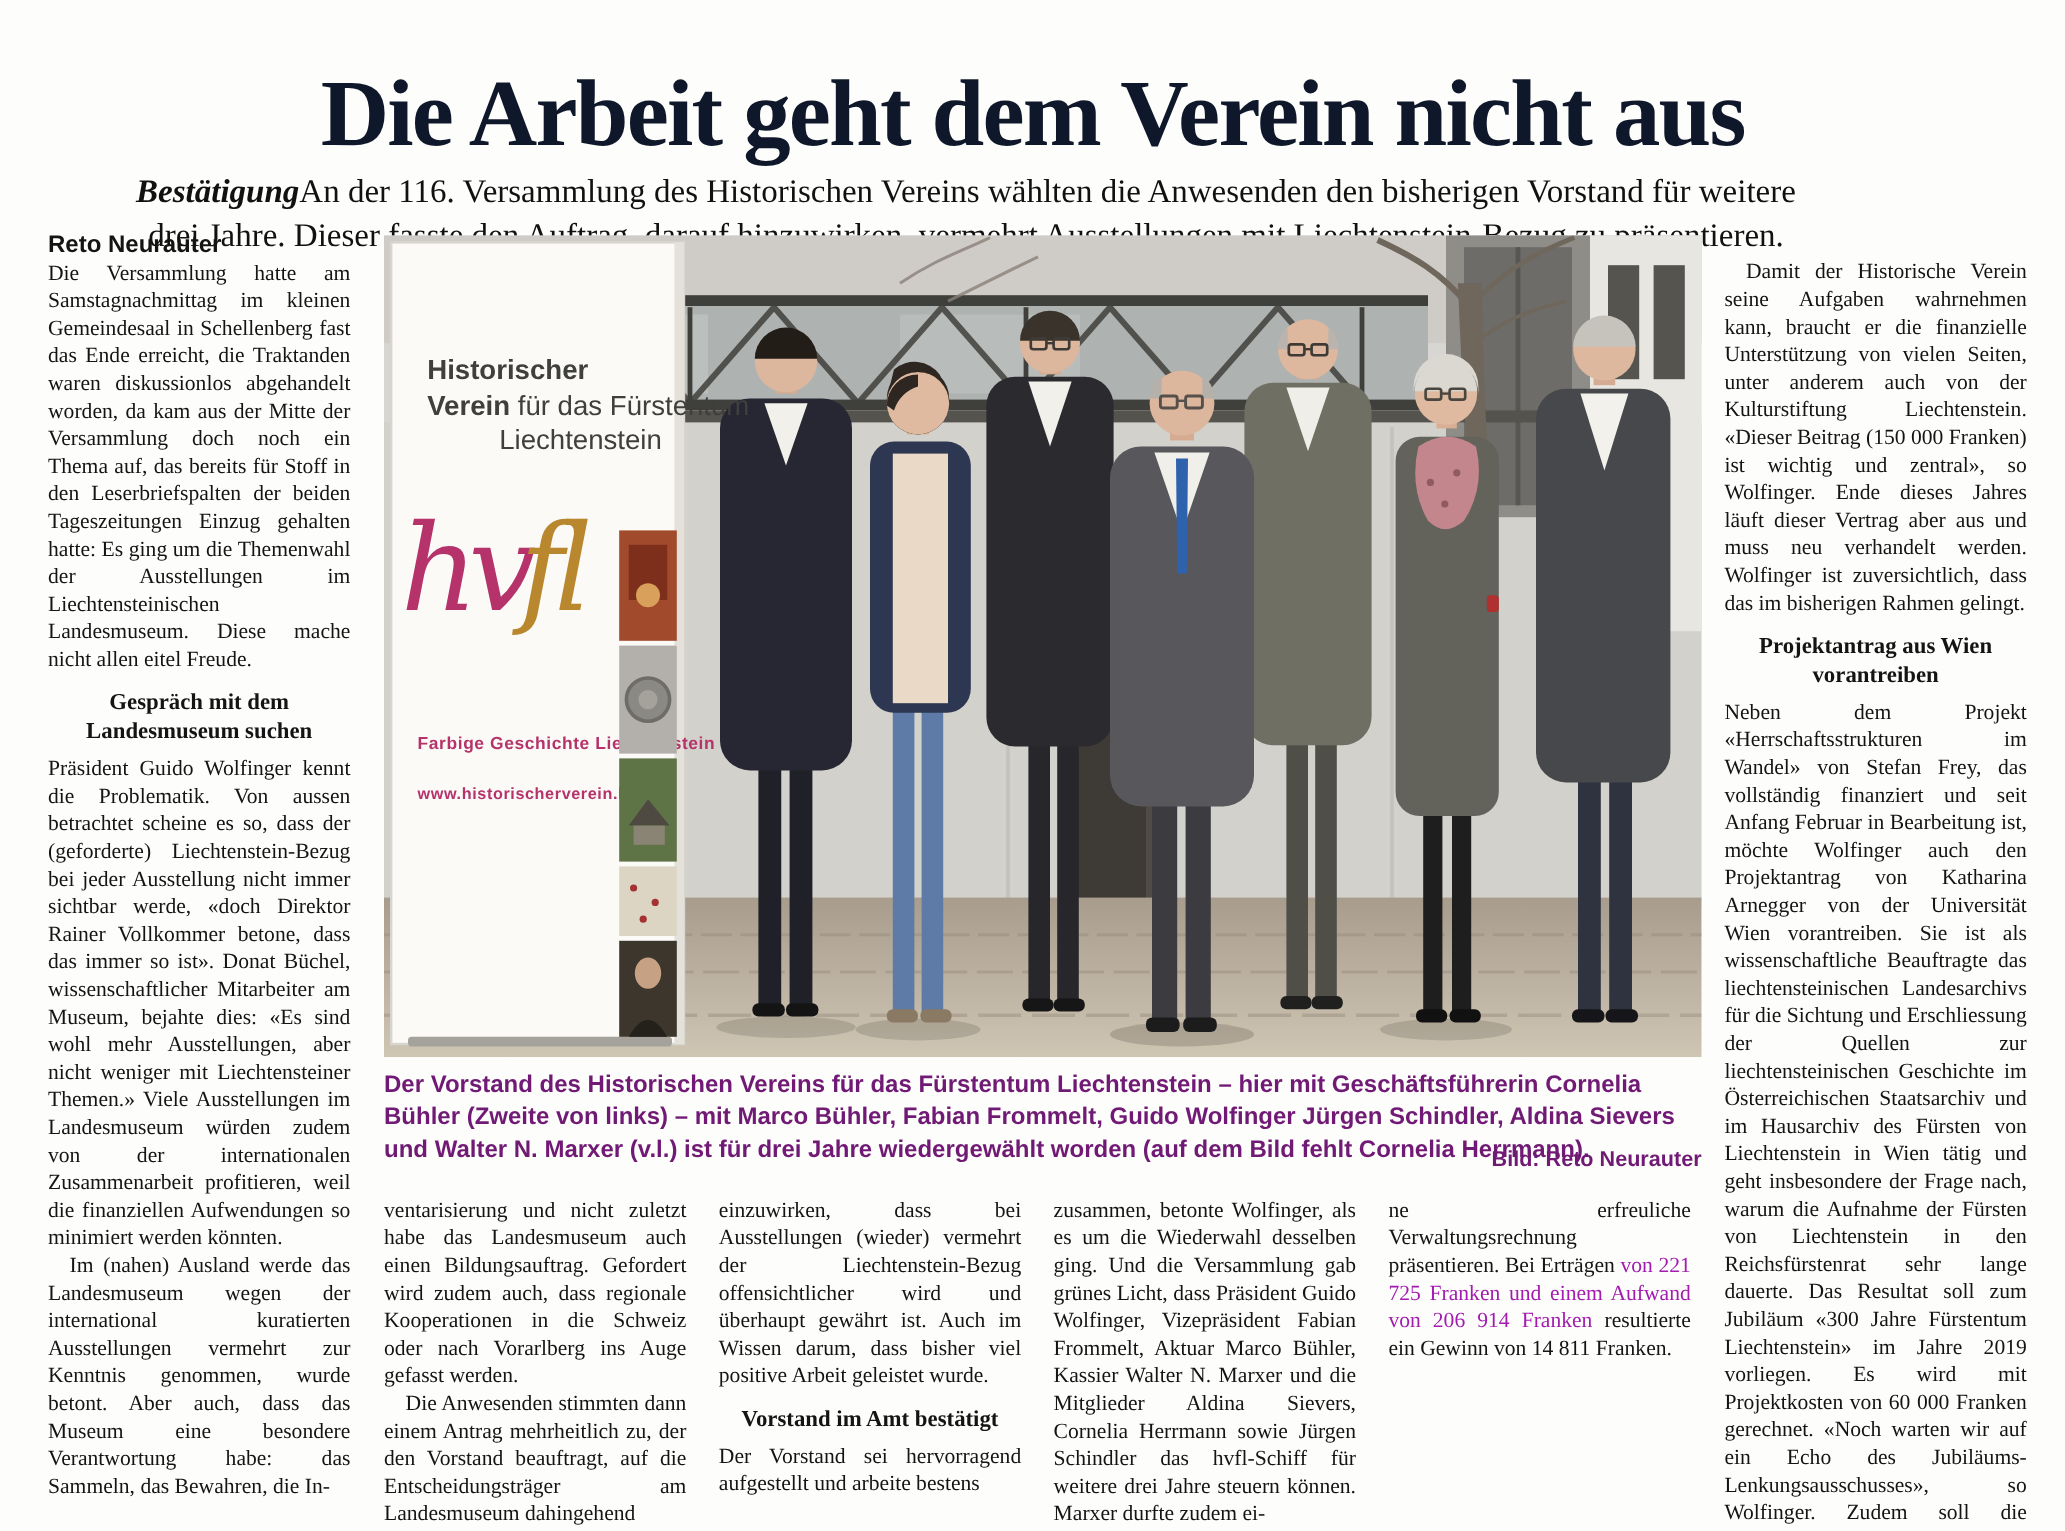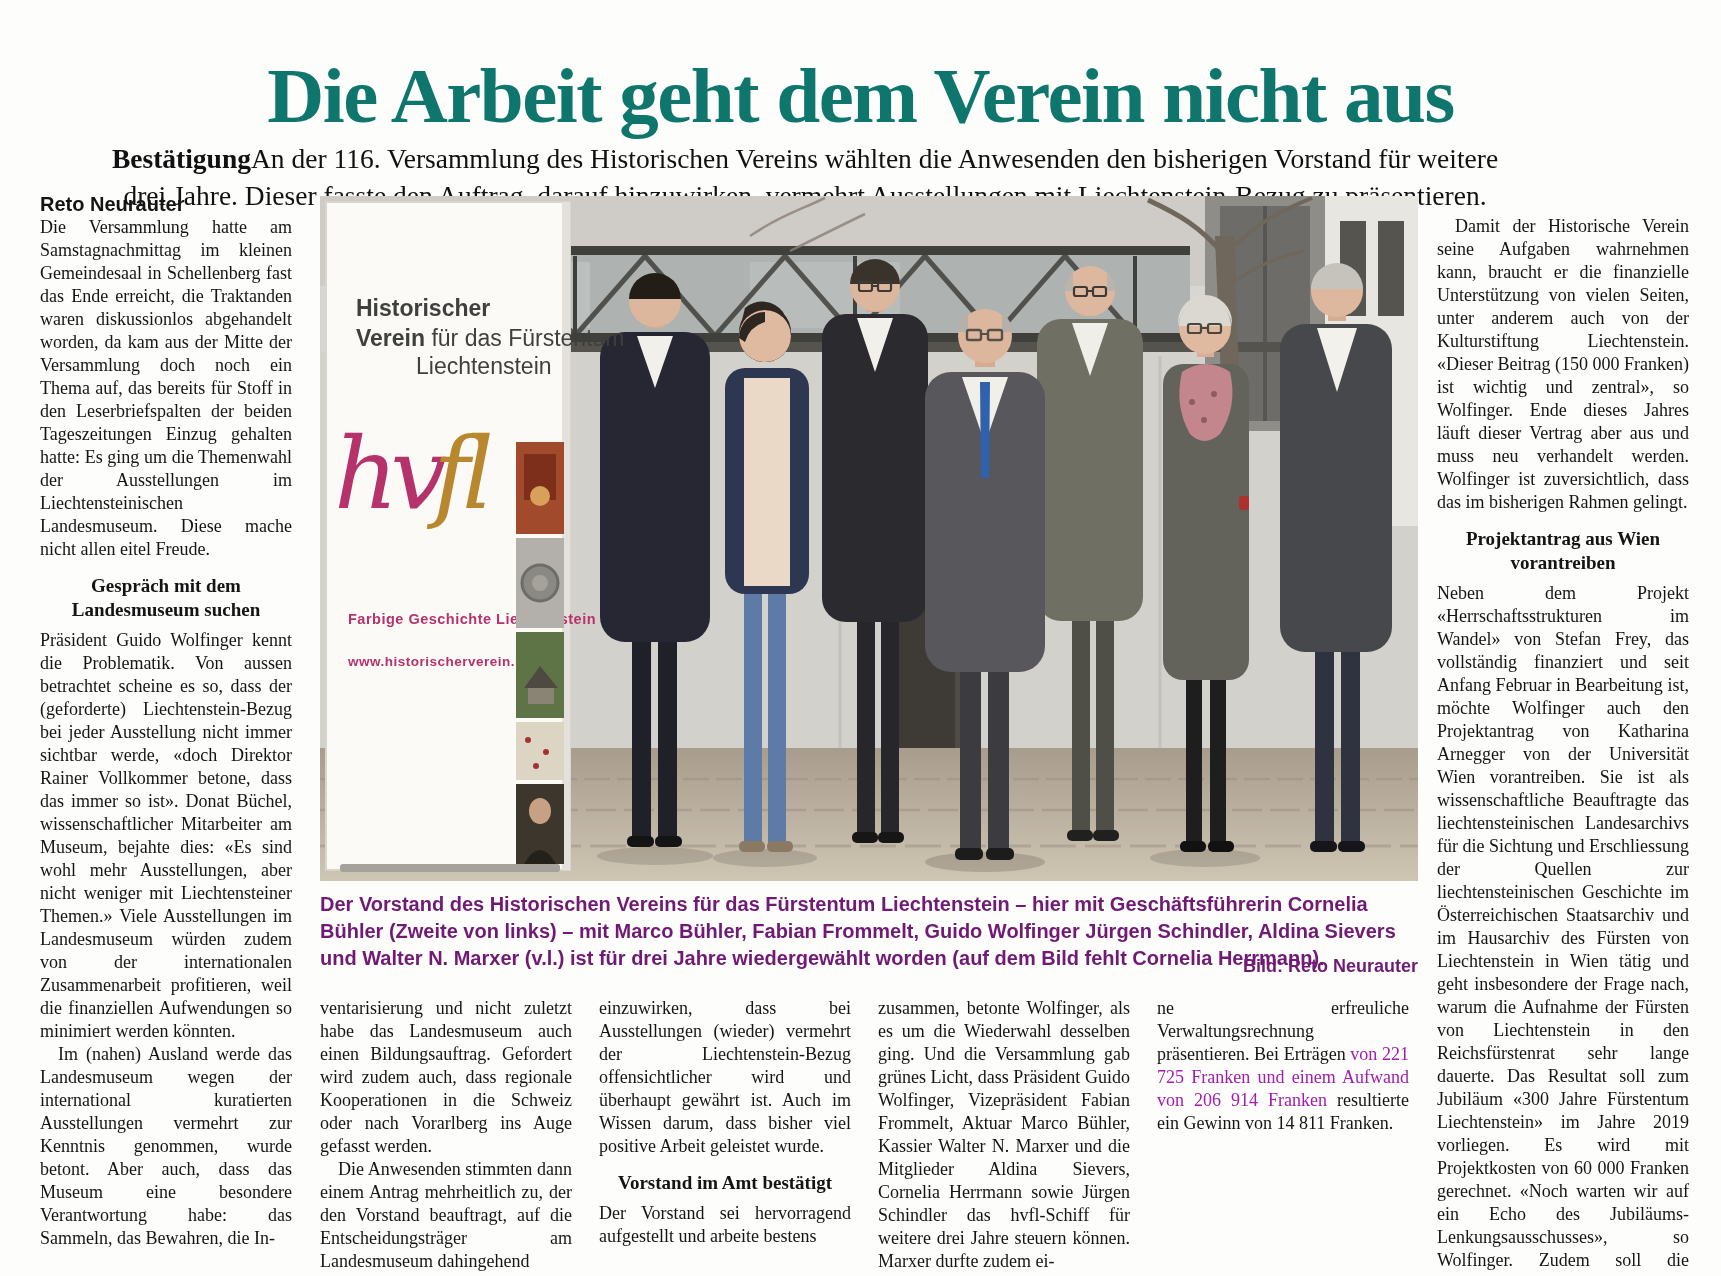--- a/index.html
+++ b/index.html
@@ -1,23 +1,23 @@
 <!DOCTYPE html>
 <html lang="de"><head>
 <meta charset="utf-8">
 <style>
   html,body{margin:0;padding:0;background:#ffffff;}
   #page{position:relative;width:1721px;height:1276px;background:#fdfdfb;overflow:hidden;
         font-family:"Liberation Serif","DejaVu Serif",serif;color:#141414;}
   
   .headline{position:absolute;left:0;top:2px;width:1721px;text-align:center;
-    font-weight:bold;font-size:79px;letter-spacing:-1.5px;color:#0f766e;line-height:1.05;}
+    font-weight:bold;font-size:79px;letter-spacing:-1.5px;color:#0f172a;line-height:1.05;}
   .lead{position:absolute;left:95px;top:112px;width:1420px;text-align:center;
     font-size:27.5px;line-height:37px;color:#111;}
-  .lead .kicker{font-weight:bold;}
+  .lead .kicker{font-weight:bold;font-style:italic;}
   
   .col{position:absolute;width:252px;font-size:18px;line-height:23px;text-align:justify;}
   .col p{margin:0;}
   .col p.ind{text-indent:18px;}
   .byline{font-family:"Liberation Sans","DejaVu Sans",sans-serif;font-weight:bold;
     font-size:20px;margin:0 0 24px 0;text-align:left;}
   .subhead{font-weight:bold;text-align:center;font-size:19px;line-height:24px;
     margin:13px 14px 7px 14px;}
   #col-left{left:40px;top:193px;height:1083px;}
   #col-right{left:1437px;top:193px;height:1083px;}

